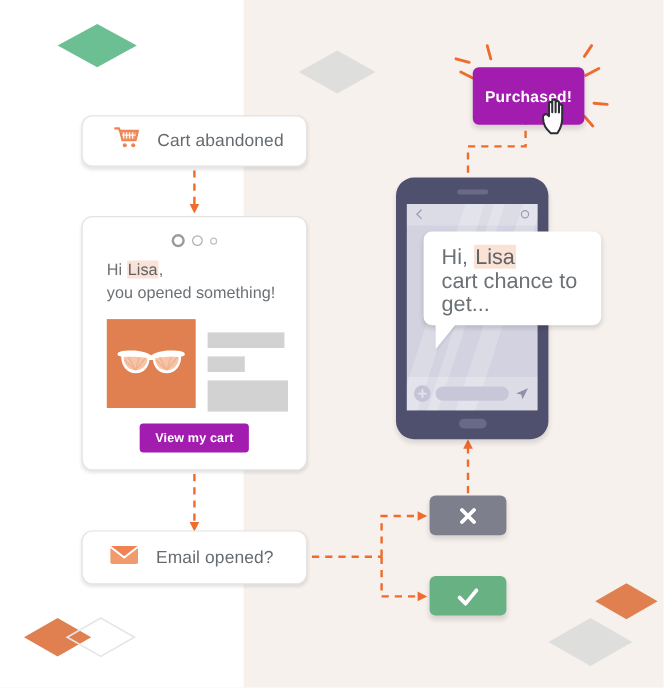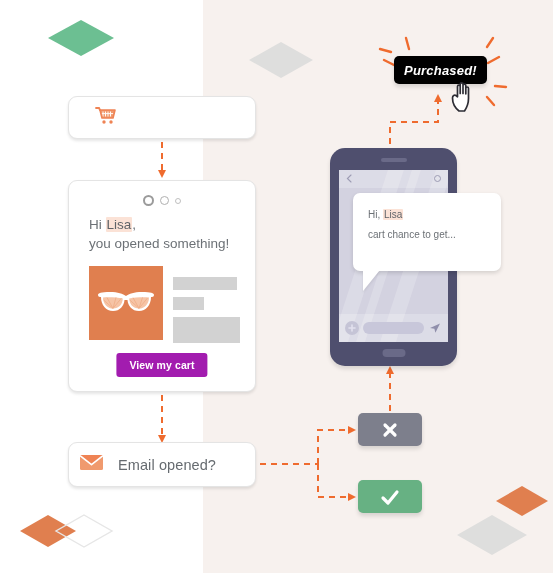--- a/index.html
+++ b/index.html
@@ -33,21 +33,21 @@
     display:flex;align-items:center;
     box-sizing:border-box;
   }
   .node-label{
     font-size:14.5px;color:#666b70;letter-spacing:.1px;white-space:nowrap;
   }
 
   
   #node-cart{left:68px;top:96px;width:188px;height:43px;padding-left:26px;gap:14px;}
   
-  #node-email{left:68px;top:442px;width:188px;height:45px;padding-left:10px;gap:14px;}
+  #node-email{left:68px;top:442px;width:188px;height:45px;padding-left:22px;gap:14px;}
 
   .ico{flex:0 0 auto;display:block;}
 
   
   #email-card{
     position:absolute;left:68px;top:180px;width:188px;height:212px;
     background:#fff;border:1px solid #e4e4e4;border-radius:9px;
     box-shadow:0 2px 3px rgba(0,0,0,.10);
     box-sizing:border-box;
   }
@@ -102,33 +102,32 @@
   #phone-send{position:absolute;right:7px;bottom:8px;width:12px;height:12px;}
   #phone-field{position:absolute;left:24px;right:24px;bottom:8px;height:12px;border-radius:6px;
     background:#c8c7da;}
 
   
   #bubble{
     position:absolute;left:353px;top:193px;width:148px;height:78px;
     background:#ffffff;border-radius:7px;
     box-shadow:0 2px 4px rgba(0,0,0,.14);
   }
-  #bubble-text{position:absolute;left:15px;top:12px;font-size:10px;line-height:19.5px;color:#6c7176;}
+  #bubble-text{position:absolute;left:15px;top:12px;font-size:18px;line-height:19.5px;color:#6c7176;}
   #bubble-tail{position:absolute;left:10px;top:77px;width:0;height:0;
     border-left:0 solid transparent;border-right:17px solid transparent;
     border-top:21px solid #ffffff;filter:drop-shadow(0 2px 1px rgba(0,0,0,.07));}
 
   
   #purchased{
-    position:absolute;left:394px;top:56px;width:93px;height:28px;
-    background:#000000;border-radius:5px;
+    position:absolute;left:394px;top:56px;width:93px;height:48px;
+    background:#a21caf;border-radius:5px;
     display:flex;align-items:center;justify-content:center;
     box-shadow:0 3px 4px rgba(0,0,0,.13);
     cursor:pointer;
-    font-style:italic;
   }
   #purchased-label{color:#ffffff;font-size:13px;font-weight:bold;letter-spacing:.2px;white-space:nowrap;}
   #burst{position:absolute;left:366px;top:30px;width:150px;height:90px;pointer-events:none;}
   #cursor{position:absolute;left:449px;top:79px;width:30px;height:34px;pointer-events:none;}
 
   
   .res-btn{
     position:absolute;width:64px;height:33px;border-radius:5px;
     display:flex;align-items:center;justify-content:center;
     box-shadow:0 3px 4px rgba(0,0,0,.13);cursor:pointer;
@@ -205,20 +204,21 @@
             <line x1="10.5" y1="5.5" x2="10.5" y2="10.5"></line>
           <line x1="13" y1="5.5" x2="13" y2="10.5"></line>
             <line x1="15.5" y1="5.5" x2="15.5" y2="10.5"></line>
           <line x1="6.4" y1="7.6" x2="18.4" y2="7.6"></line>
         </g>
         <path d="M5 4 h15 l-2 8 H7 z" fill="none" stroke="#ef8354" stroke-width="1.6" stroke-linejoin="round"></path>
         <circle cx="9" cy="16" r="1.7" fill="#ef8354"></circle>
         <circle cx="16" cy="16" r="1.7" fill="#ef8354"></circle>
       </svg>
     </span>
+    <span class="node-label">Cart abandoned</span>
   </div>
 
   <div id="email-card">
     <div id="email-dots">
       <span class="dot-o dot-a"></span>
       <span class="dot-o dot-b"></span>
       <span class="dot-o dot-c"></span>
     </div>
 
     <div id="email-greet">

